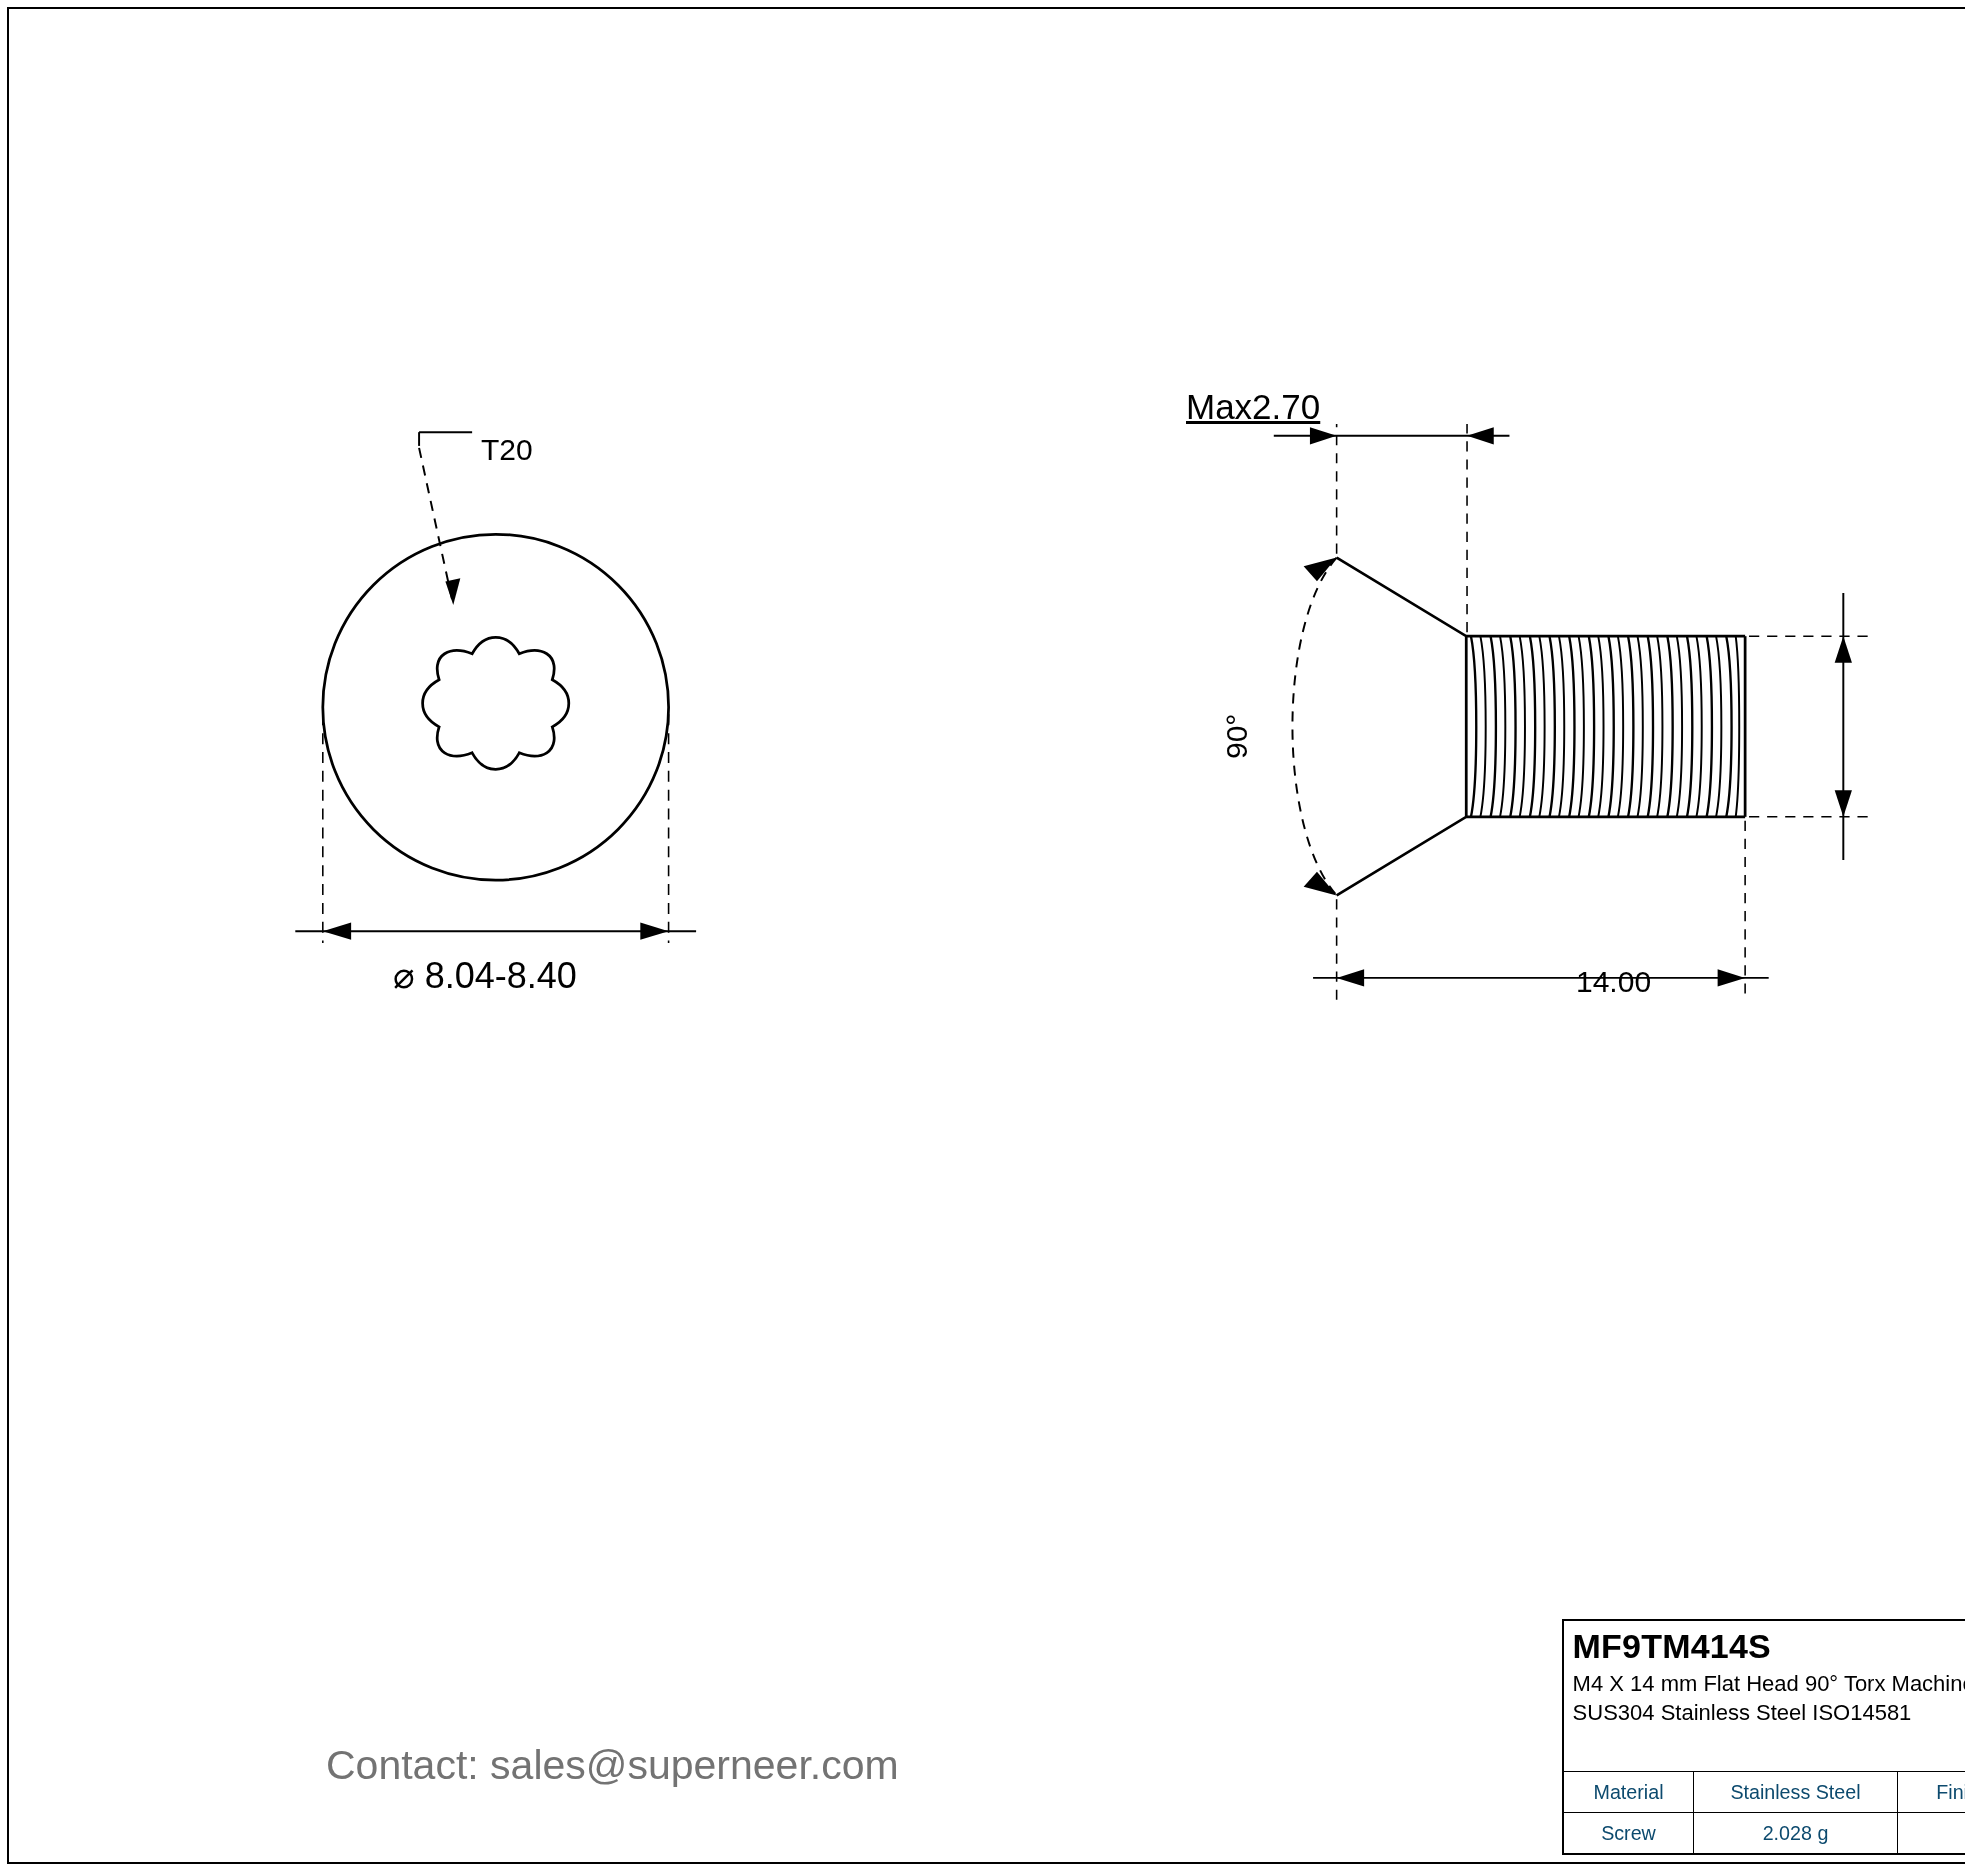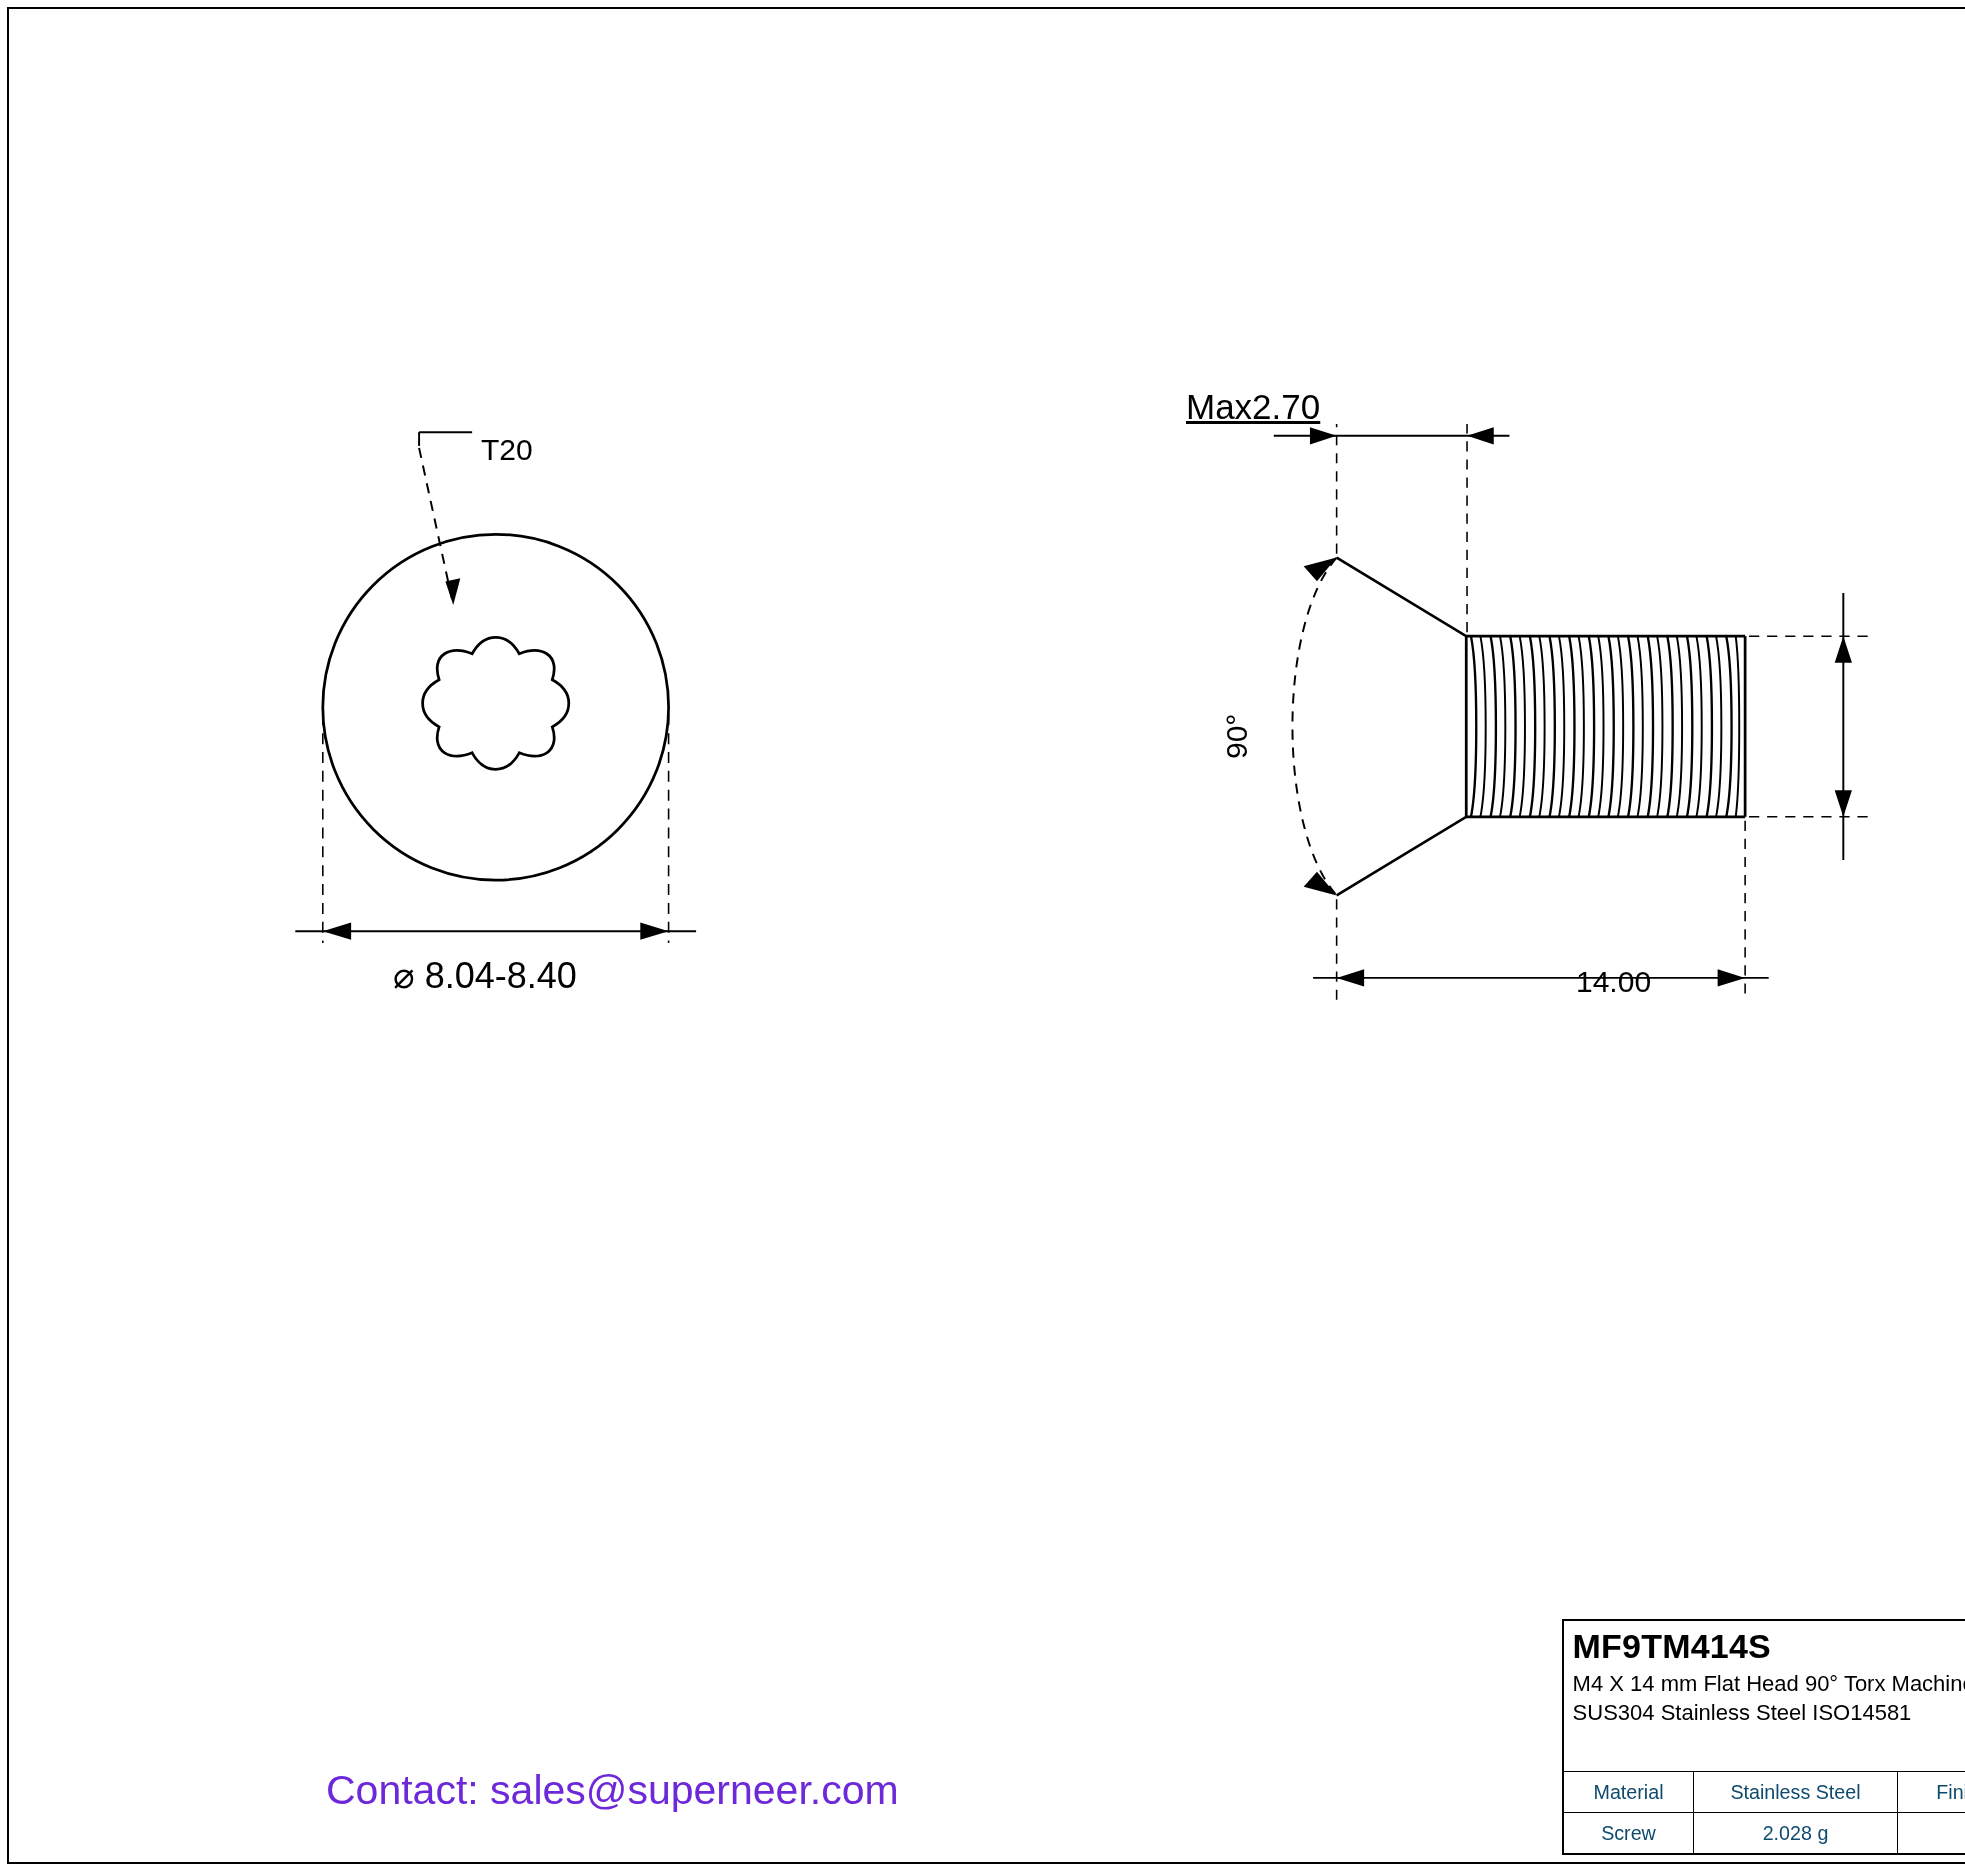--- a/index.html
+++ b/index.html
@@ -100,23 +100,22 @@
   .c-label2 { width: 130px; border-right: 1.6px solid #000000; }
   .c-wide { flex: 1; }
   .link { color: #1a74c6; }
 
   .contact {
     position: absolute;
     left: 326px;
     top: 1765px;
     transform: translateY(-50%);
     font-size: 41px;
-    color: #6d28d9;
+    color: #737373;
     white-space: nowrap;
-    margin-top: 25px;
   }
 </style>
 </head>
 <body>
 
 <div id="sheet">
   <div class="frame"></div>
 
   <svg style="position:absolute; left:252px; top:385px;" width="621" height="668" viewBox="0 0 1580 1700">
 

